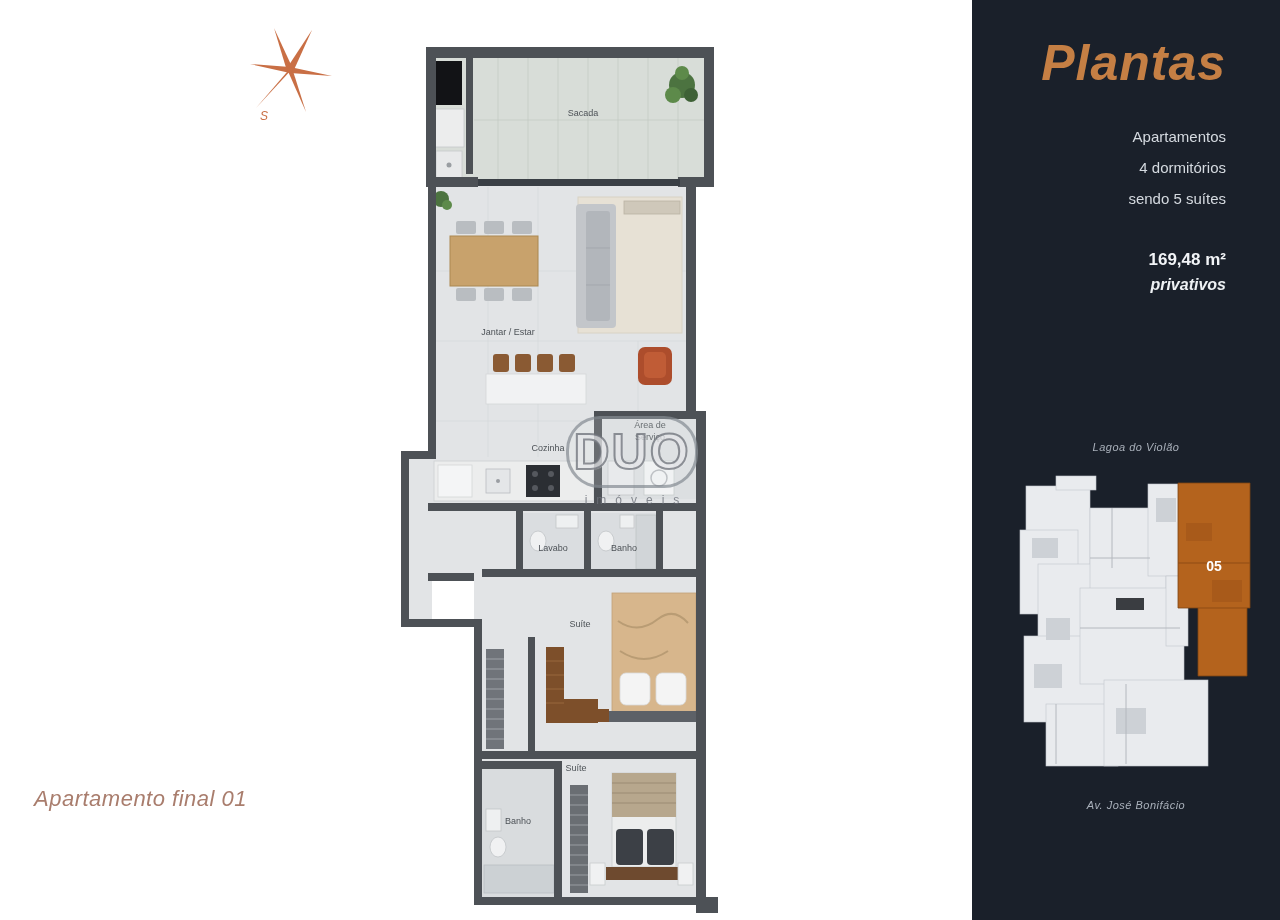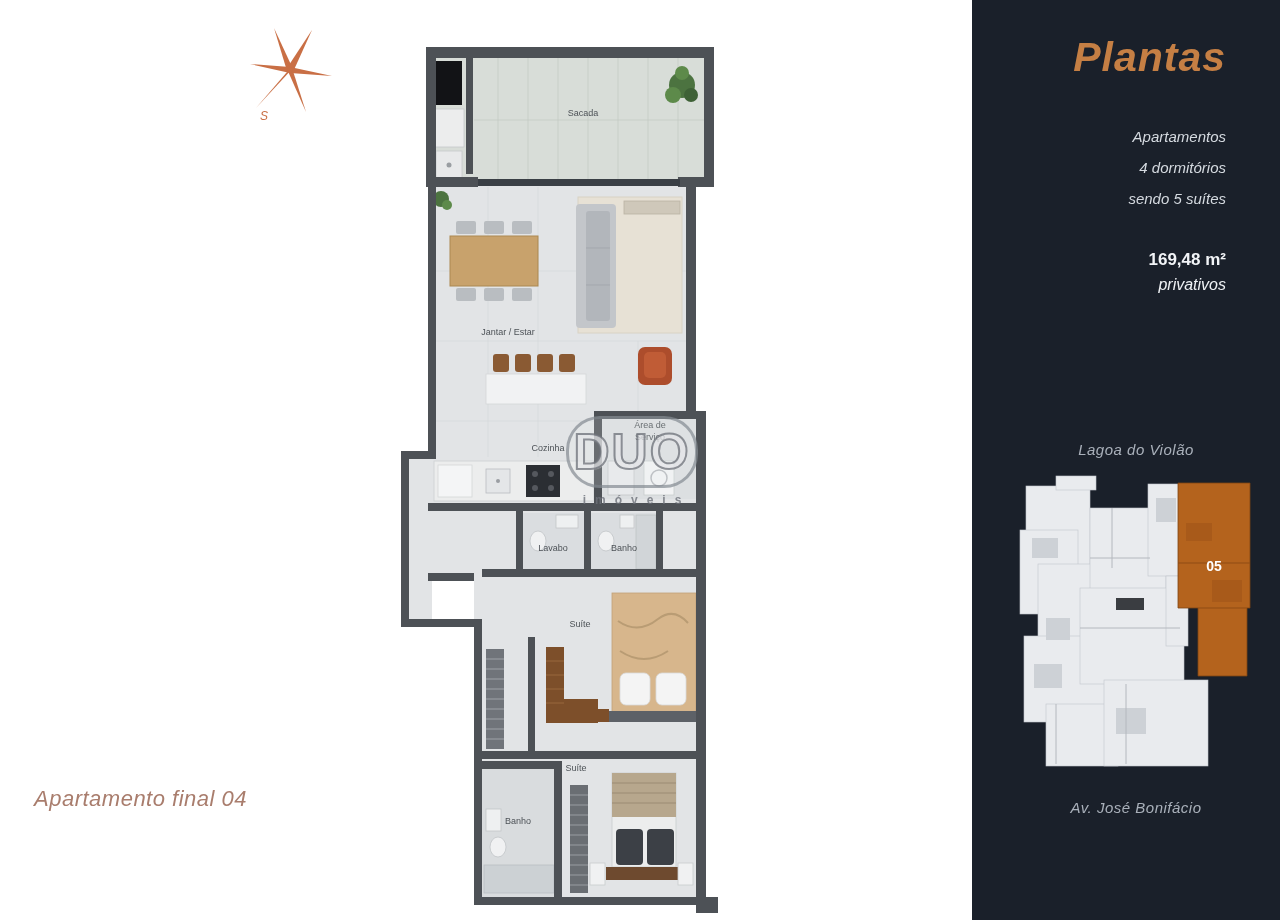--- a/index.html
+++ b/index.html
@@ -26,46 +26,46 @@
     margin-top:8px;
   }
   .wm-brand{
     font-size:50px;font-weight:bold;letter-spacing:2px;line-height:1;
     color:rgba(205,208,214,.38);
     -webkit-text-stroke:2px rgba(108,112,120,.75);
     text-shadow:1px 1px 1px rgba(255,255,255,.55);
   }
   .wm-sub{
     margin-top:5px;font-size:12px;letter-spacing:9px;text-indent:9px;
-    color:rgba(110,114,122,.8);font-weight:bold;
+    color:rgba(110,114,122,.8);font-weight:normal;
   }
 
   
   .caption{
     position:absolute;left:34px;top:786px;
     font-size:22px;font-style:italic;font-weight:500;color:#a97d6d;letter-spacing:.5px;
   }
 
   
   .panel{
     position:absolute;left:972px;top:0;width:308px;height:920px;
     background:#1a202a;color:#d7dbe1;
   }
   .panel-title{
     position:absolute;top:34px;right:54px;margin:0;
-    font-size:41px;font-style:italic;font-weight:600;color:#c57f44;letter-spacing:1px;
+    font-size:50px;font-style:italic;font-weight:600;color:#c57f44;letter-spacing:1px;
   }
   .panel-desc{position:absolute;top:128px;right:54px;text-align:right;}
-  .panel-desc p{margin:0 0 13px 0;font-size:15px;font-style:italic;line-height:18px;color:#d5dae0;}
+  .panel-desc p{margin:0 0 13px 0;font-size:15px;line-height:18px;color:#d5dae0;}
   .panel-area{position:absolute;top:250px;right:54px;text-align:right;}
   .panel-area .m2{margin:0;font-size:17px;font-weight:bold;color:#f2f4f7;}
-  .panel-area .priv{margin:6px 0 0 0;font-size:16px;font-weight:normal;font-style:italic;color:#eef1f4;}
+  .panel-area .priv{margin:6px 0 0 0;font-size:16px;font-weight:bold;font-style:italic;color:#eef1f4;}
   .keyplan-label{
     position:absolute;left:44px;width:240px;text-align:center;
-    font-size:15px;font-style:italic;color:#a9b0ba;letter-spacing:.5px;
+    font-size:11px;font-style:italic;color:#a9b0ba;letter-spacing:.5px;
   }
   .keyplan-label.top{top:441px;}
   .keyplan-label.bottom{top:799px;font-style:italic;}
   .keyplan-svg{position:absolute;top:468px;left:44px;}
   .unit-num{fill:#ffffff;font-size:14px;font-weight:bold;font-family:"Liberation Sans","DejaVu Sans",sans-serif;}
 </style>
 </head>
 <body>
 
 <div class="canvas">
@@ -259,21 +259,21 @@
     </svg>
   </div>
 
   <div class="watermark">
     <div class="wm-box">
       <span class="wm-brand">DUO</span>
     </div>
     <div class="wm-sub">imóveis</div>
   </div>
 
-  <div class="caption">Apartamento final 04</div>
+  <div class="caption">Apartamento final 01</div>
 
   <aside class="panel">
     <h1 class="panel-title">Plantas</h1>
 
     <div class="panel-desc">
       <p>Apartamentos</p>
       <p>4 dormitórios</p>
       <p>sendo 5 suítes</p>
     </div>
 

